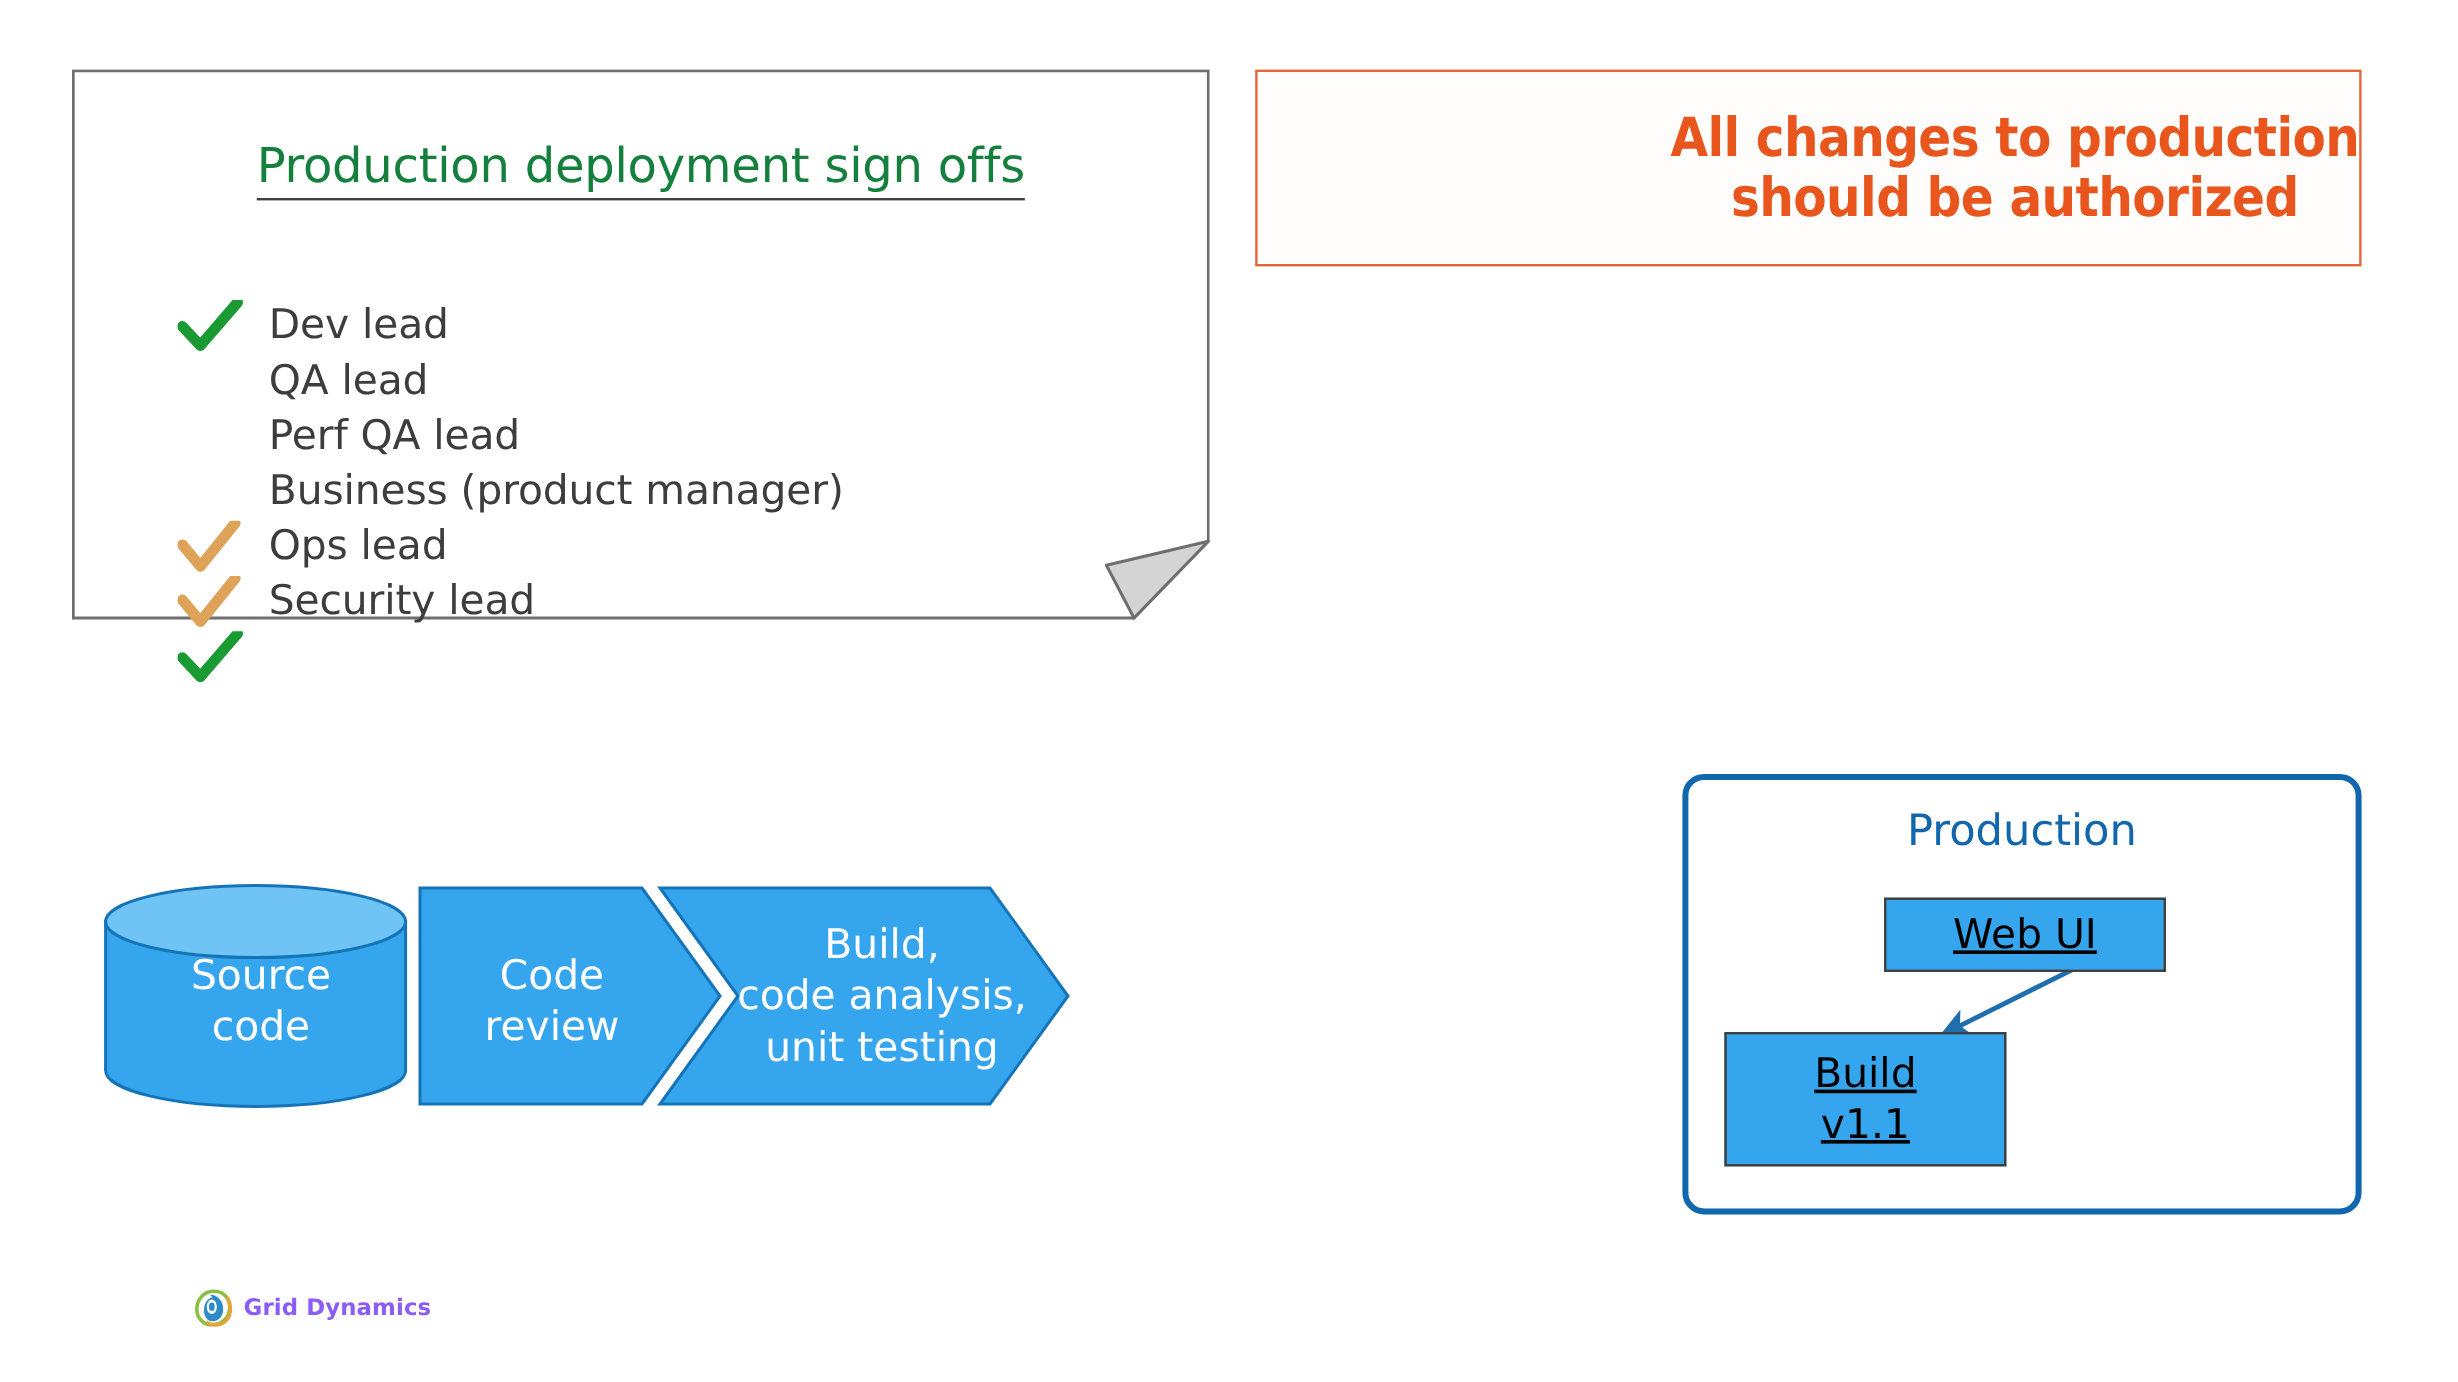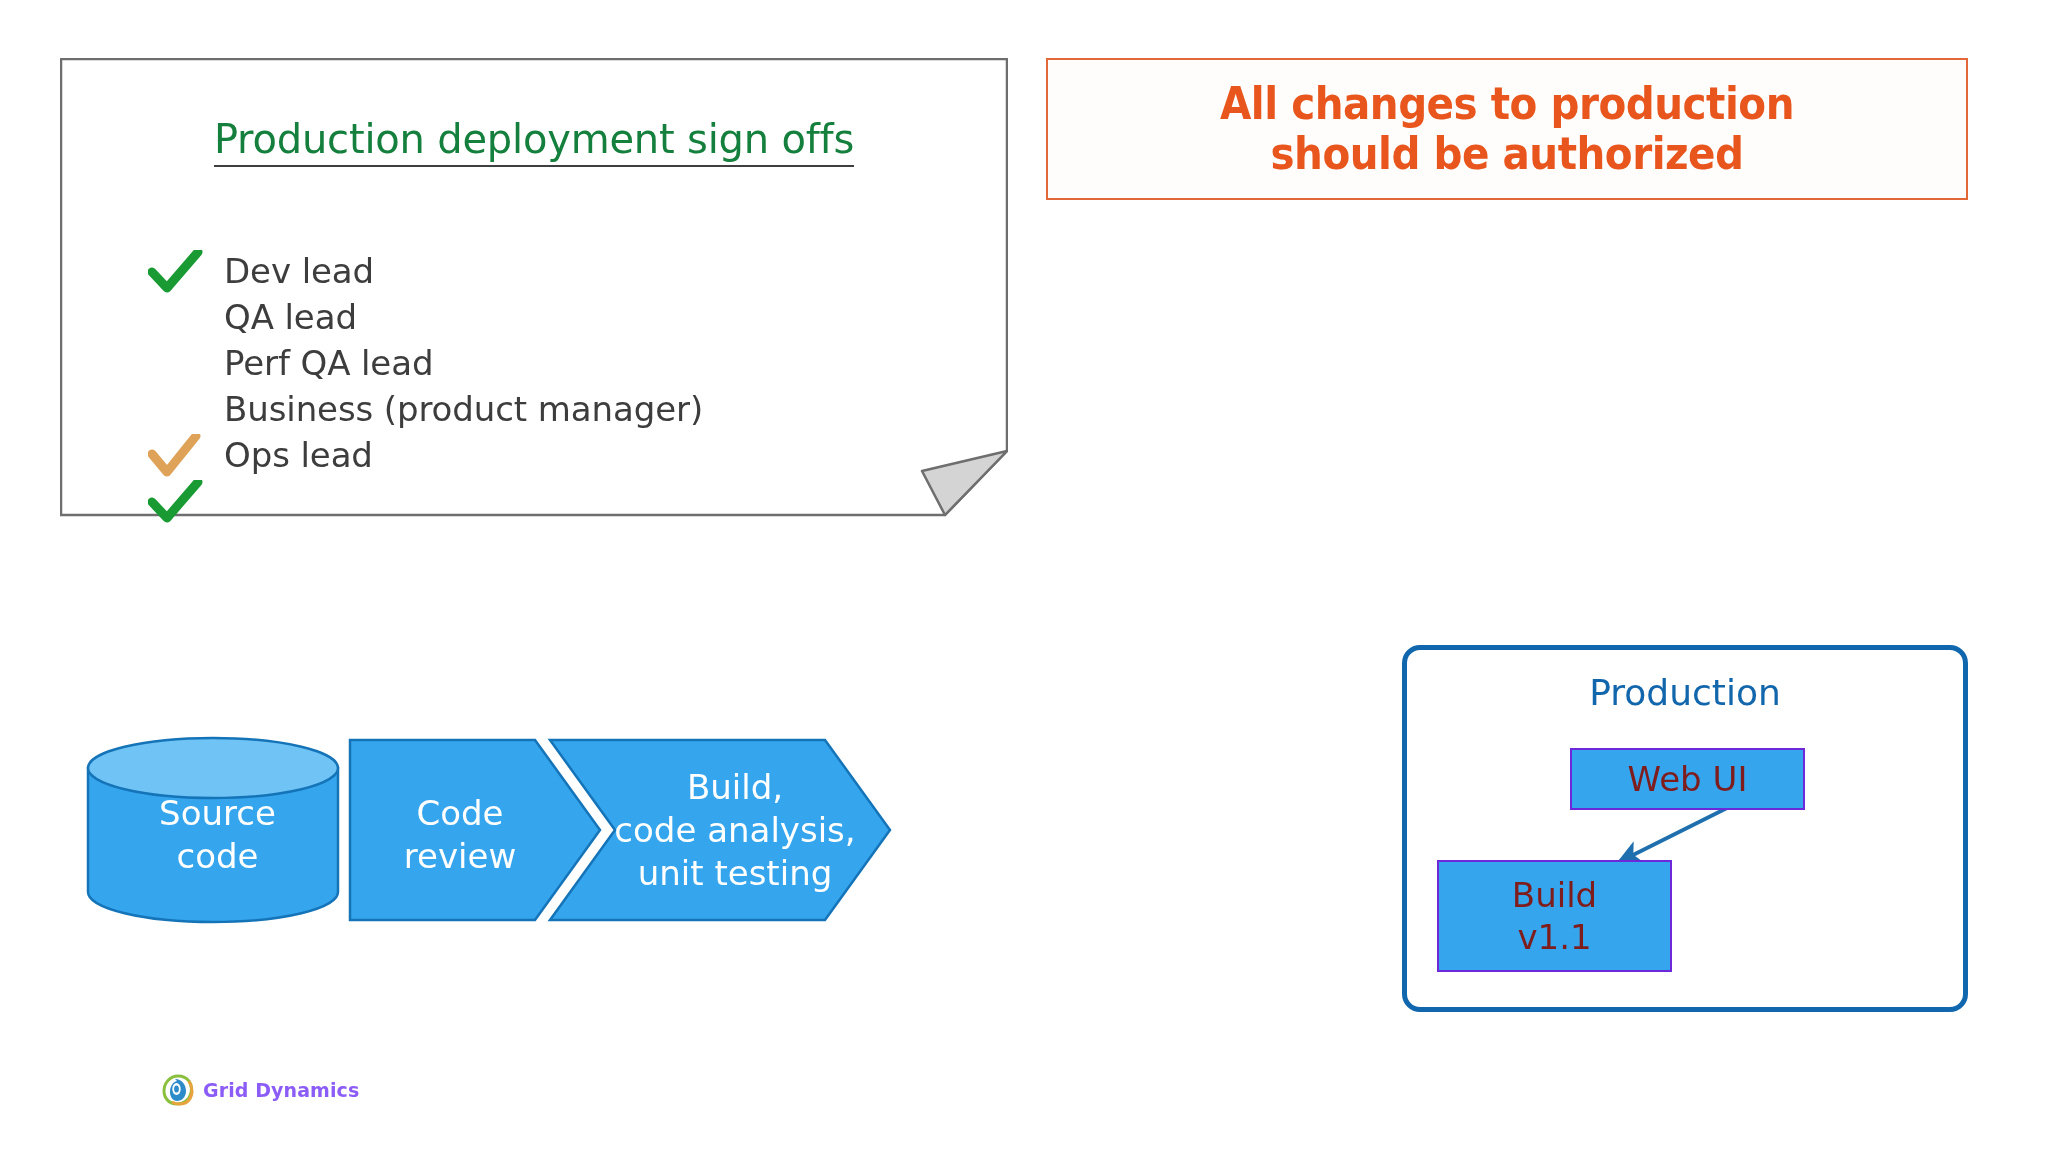--- a/index.html
+++ b/index.html
@@ -73,27 +73,27 @@
     color: #3d3d3d;
     letter-spacing: -0.1px;
   }
 
   
   #authorize-callout {
     position: absolute;
     left: 1046px;
     top: 58px;
     width: 922px;
-    height: 142px;
+    height: 164px;
     border: 2px solid #E2683A;
     background: #FEFDFB;
     box-sizing: border-box;
     display: flex;
     align-items: center;
-    justify-content: center;
+    justify-content: flex-end;
   }
   #authorize-text {
     font-size: 45px;
     font-weight: bold;
     color: #E8561E;
     text-align: center;
     line-height: 1.12;
     font-family: "DejaVu Sans Condensed", "Liberation Sans Narrow", "Liberation Sans", sans-serif;
     letter-spacing: -0.5px;
   }
@@ -136,29 +136,30 @@
     left: 0;
     top: 22px;
     width: 100%;
     text-align: center;
     font-size: 36px;
     color: #1266AC;
   }
   .prod-node {
     position: absolute;
     background: #35A5EE;
-    border: 2px solid #6d28d9;
+    border: 2px solid #404040;
     box-sizing: border-box;
-    color: #7f1d1d;
+    color: #000000;
     display: flex;
     align-items: center;
     justify-content: center;
     text-align: center;
     font-size: 34px;
     line-height: 1.25;
+    text-decoration: underline;
   }
   #node-webui {
     left: 163px;
     top: 98px;
     width: 235px;
     height: 62px;
   }
   #node-search {
     left: 30px;
     top: 210px;
@@ -229,20 +230,26 @@
         <span class="signoff-label">Business (product manager)</span>
       </div>
 
       <div class="signoff-row">
         <svg class="signoff-check" viewBox="0 0 56 44">
           <path d="M4,20 L19,38 L48,2" fill="none" stroke="#DEA359" stroke-width="9" stroke-linecap="round" stroke-linejoin="round"></path>
         </svg>
         <span class="signoff-label">Ops lead</span>
       </div>
 
+      <div class="signoff-row">
+        <svg class="signoff-check" viewBox="0 0 56 44">
+          <path d="M4,20 L19,38 L48,2" fill="none" stroke="#DEA359" stroke-width="9" stroke-linecap="round" stroke-linejoin="round"></path>
+        </svg>
+        <span class="signoff-label">Security lead</span>
+      </div>
 
       <div class="signoff-row">
         <svg class="signoff-check" viewBox="0 0 56 44">
           <path d="M4,22 L19,38 L50,2" fill="none" stroke="#199A33" stroke-width="9" stroke-linecap="round" stroke-linejoin="round"></path>
         </svg>
       </div>
 
     </div>
   </div>
 

